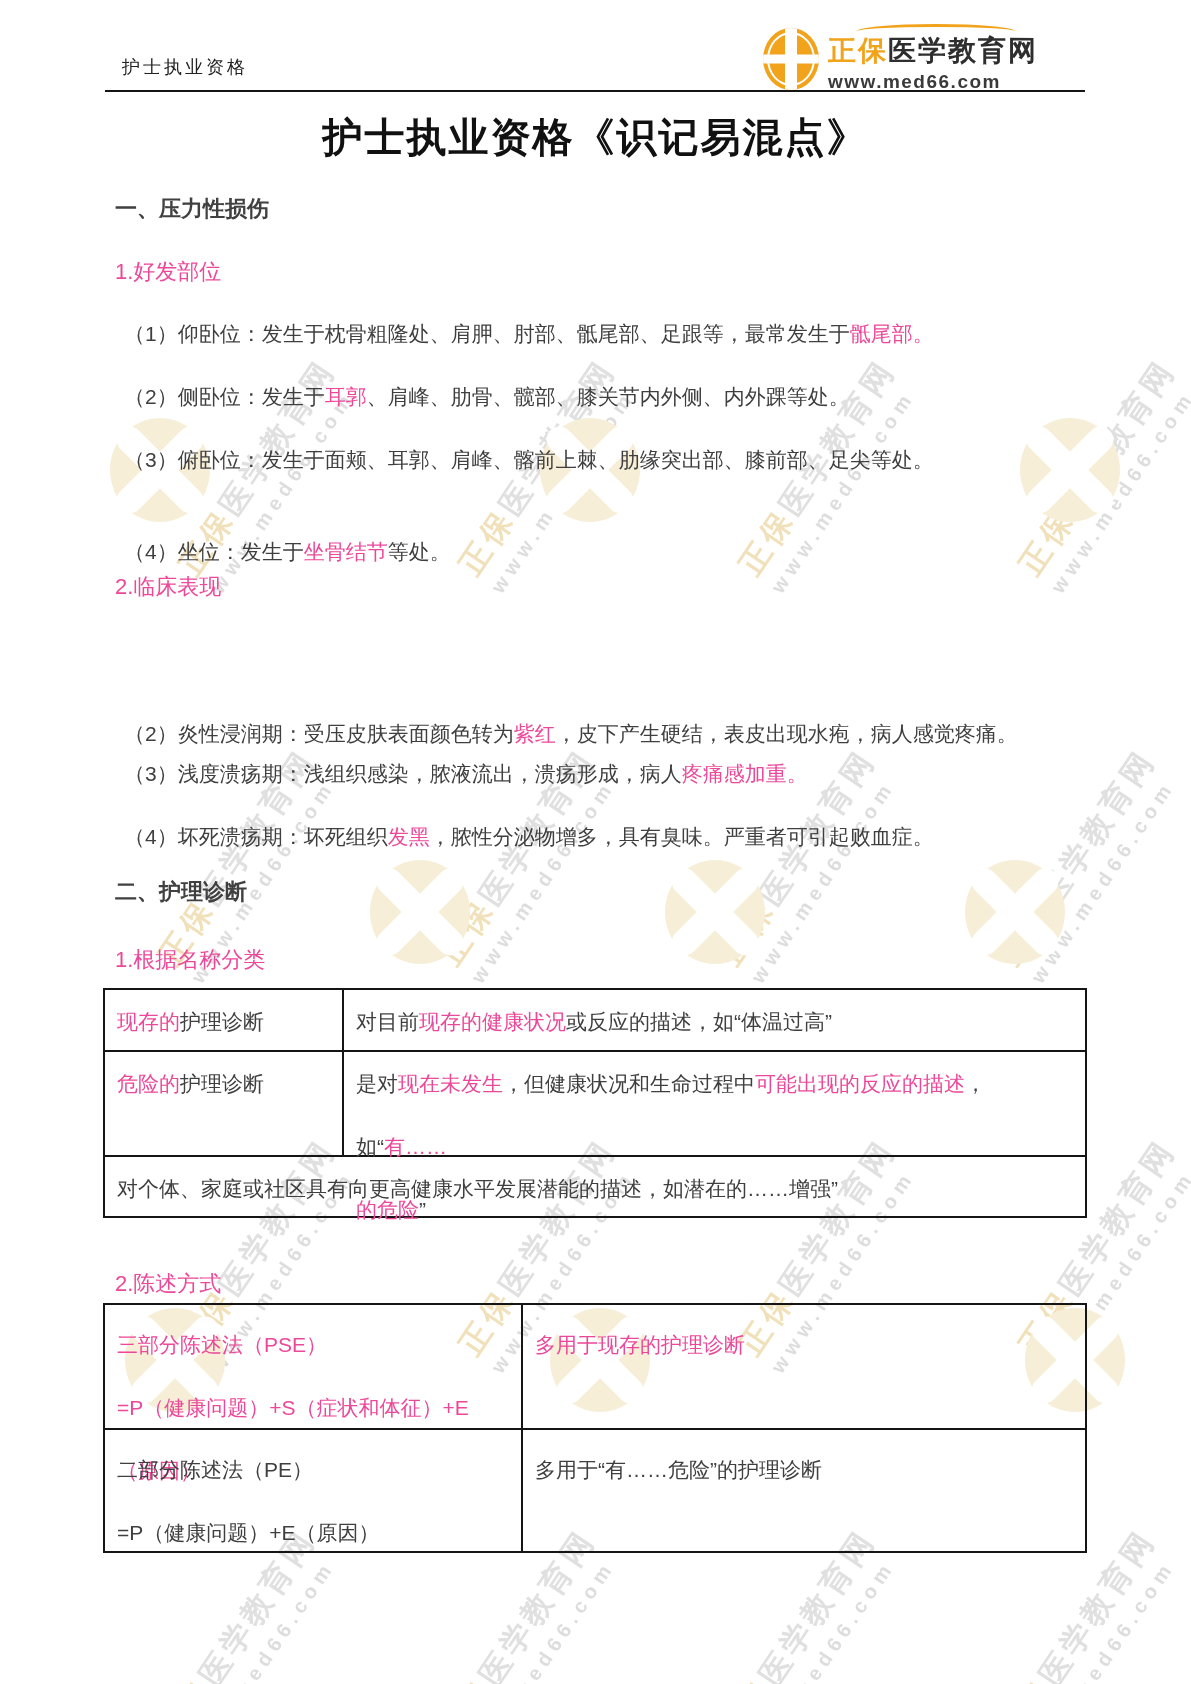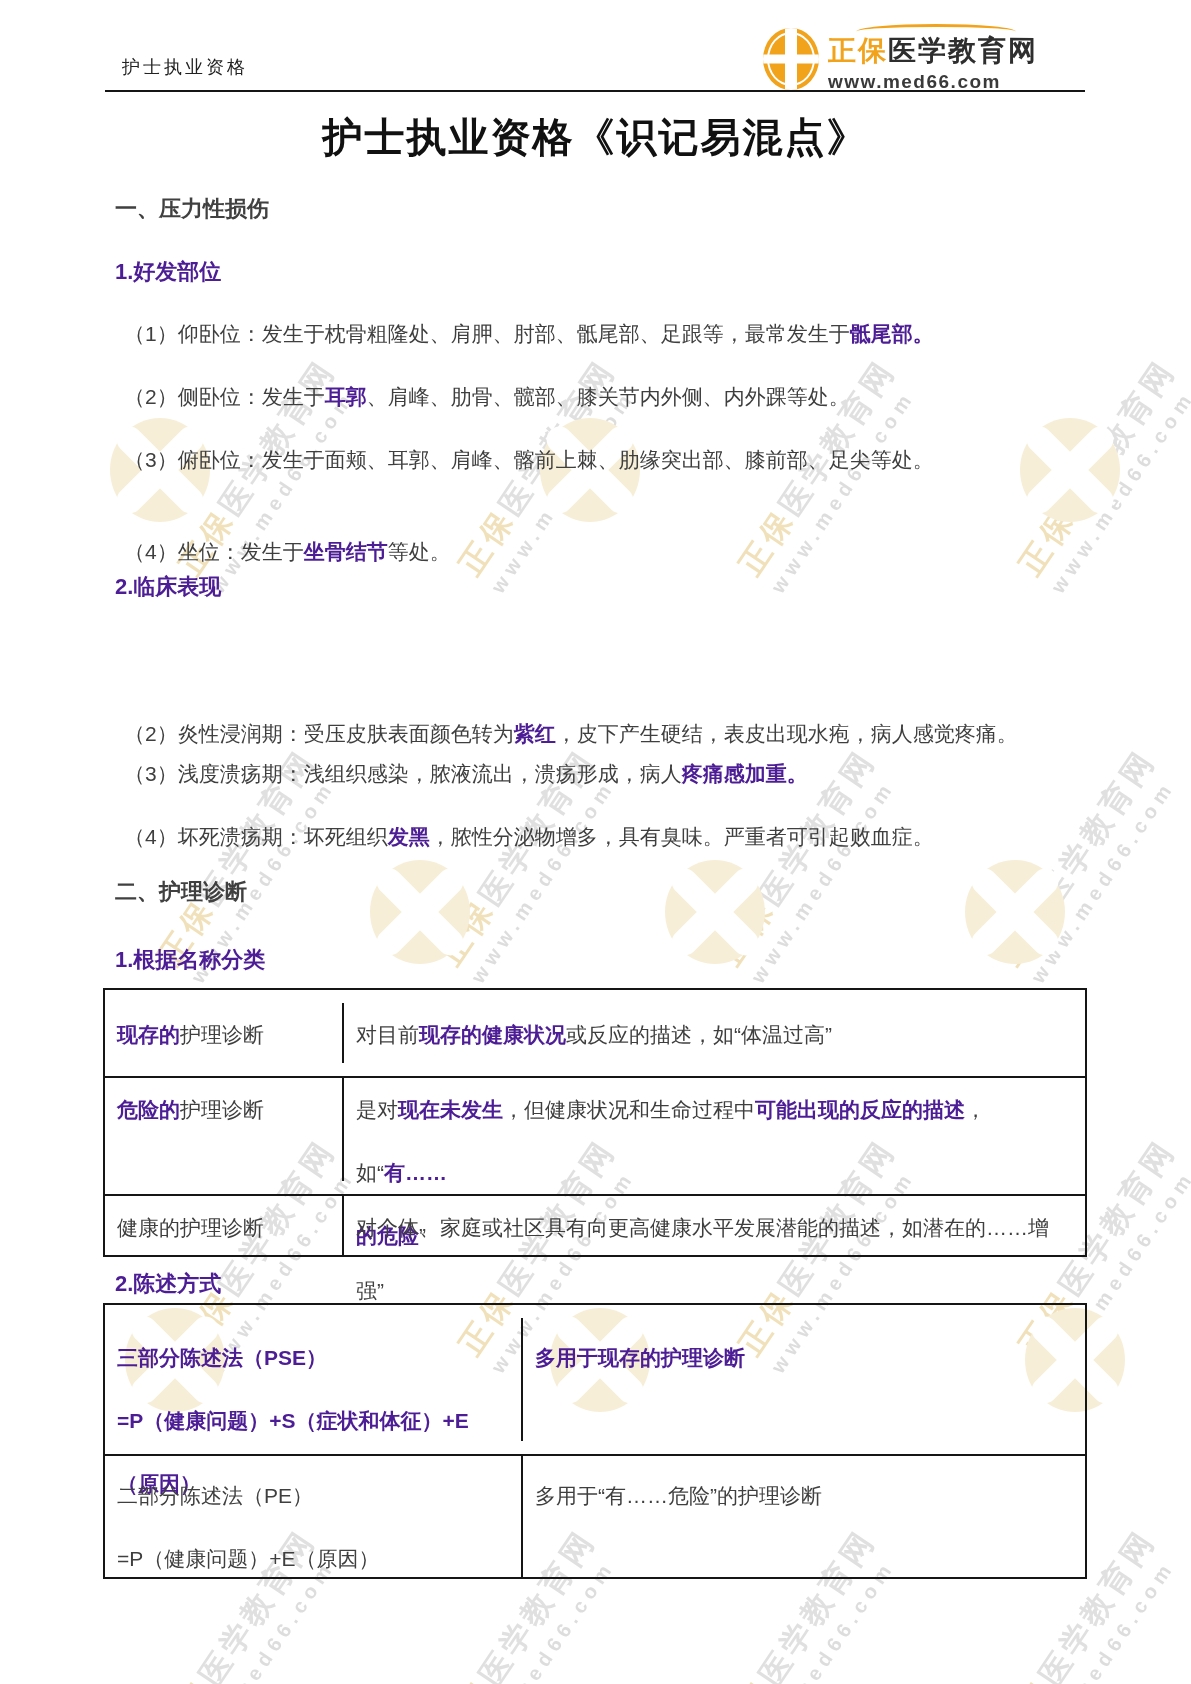--- a/index.html
+++ b/index.html
@@ -33,31 +33,31 @@
   .logo-line1{font-size:28px;font-weight:bold;color:#2e2e2e;letter-spacing:2px;white-space:nowrap;}
   .logo-line1 .accent{color:#f2a31c;}
   .logo-url{font-size:19px;font-weight:bold;color:#3a3a3a;letter-spacing:1.5px;margin-top:1px;}
   
   .title{position:absolute;top:110px;left:0;width:100%;margin:0;text-align:center;
         font-family:"DejaVu Serif",serif;font-weight:bold;font-size:40px;color:#111;letter-spacing:2px;}
   
   .p{position:absolute;left:124px;font-size:21px;line-height:27px;color:#3f3f3f;white-space:nowrap;}
   .p.head{left:115px;font-size:22px;font-weight:bold;color:#404040;}
   .p.redhead{left:115px;font-size:22px;font-weight:bold;}
-  .red{color:#4c1d95;font-weight:bold;}
+  .red{color:#ec4899;font-weight:normal;}
   #p-sec1{top:195px}#p-sub1{top:258px}
   #p-i1{top:320px}#p-i2{top:383px}#p-i3{top:446px}#p-i4{top:538px}
   #p-sub2{top:573px}
   #p-c1{top:635px}#p-c2{top:720px}#p-c3{top:760px}#p-c4{top:823px}
   #p-sec2{top:878px}#p-sub3{top:946px}#p-sub4{top:1270px}
   
   .tbl{position:absolute;left:103px;width:984px;border:2px solid #151515;box-sizing:border-box;background:transparent;}
   .t1{top:988px;}
   .t2{top:1303px;}
-  .trow{display:flex;box-sizing:border-box;margin-top:13px;}
+  .trow{display:flex;box-sizing:border-box;}
   .trow + .trow{border-top:2px solid #151515;}
   .tcell{box-sizing:border-box;padding:0 12px;font-size:21px;line-height:63px;color:#3f3f3f;}
   .tcell.lft{border-right:2px solid #151515;flex:0 0 auto;}
   .tcell.rgt{flex:1 1 auto;}
   .t1 .tcell.lft{width:239px;}
   .t2 .tcell.lft{width:418px;}
   .t1 .r1{height:60px}.t1 .r2{height:105px}.t1 .r3{height:61px}
   .t2 .r1{height:123px}.t2 .r2{height:123px}
   .t2 .tcell{padding-top:8px;}
 </style>
@@ -215,21 +215,20 @@
     <div class="tbl t1">
       <div class="trow r1">
         <div class="tcell lft"><span class="red">现存的</span><span>护理诊断</span></div>
         <div class="tcell rgt"><span>对目前</span><span class="red">现存的健康状况</span><span>或反应的描述，如“体温过高”</span></div>
       </div>
       <div class="trow r2">
         <div class="tcell lft"><span class="red">危险的</span><span>护理诊断</span></div>
         <div class="tcell rgt"><span>是对</span><span class="red">现在未发生</span><span>，但健康状况和生命过程中</span><span class="red">可能出现的反应的描述</span><span>，如“</span><span class="red">有……</span><br><span class="red">的危险</span><span>”</span></div>
       </div>
       <div class="trow r3">
-        <div class="tcell lft"><span>健康的护理诊断</span></div>
         <div class="tcell rgt"><span>对个体、家庭或社区具有向更高健康水平发展潜能的描述，如潜在的……增强”</span></div>
       </div>
     </div>
 
     <div class="p redhead" id="p-sub4"><span class="red">2.陈述方式</span></div>
 
     <div class="tbl t2">
       <div class="trow r1">
         <div class="tcell lft"><span class="red">三部分陈述法（PSE）</span><br><span class="red">=P（健康问题）+S（症状和体征）+E（原因）</span></div>
         <div class="tcell rgt"><span class="red">多用于现存的护理诊断</span></div>

